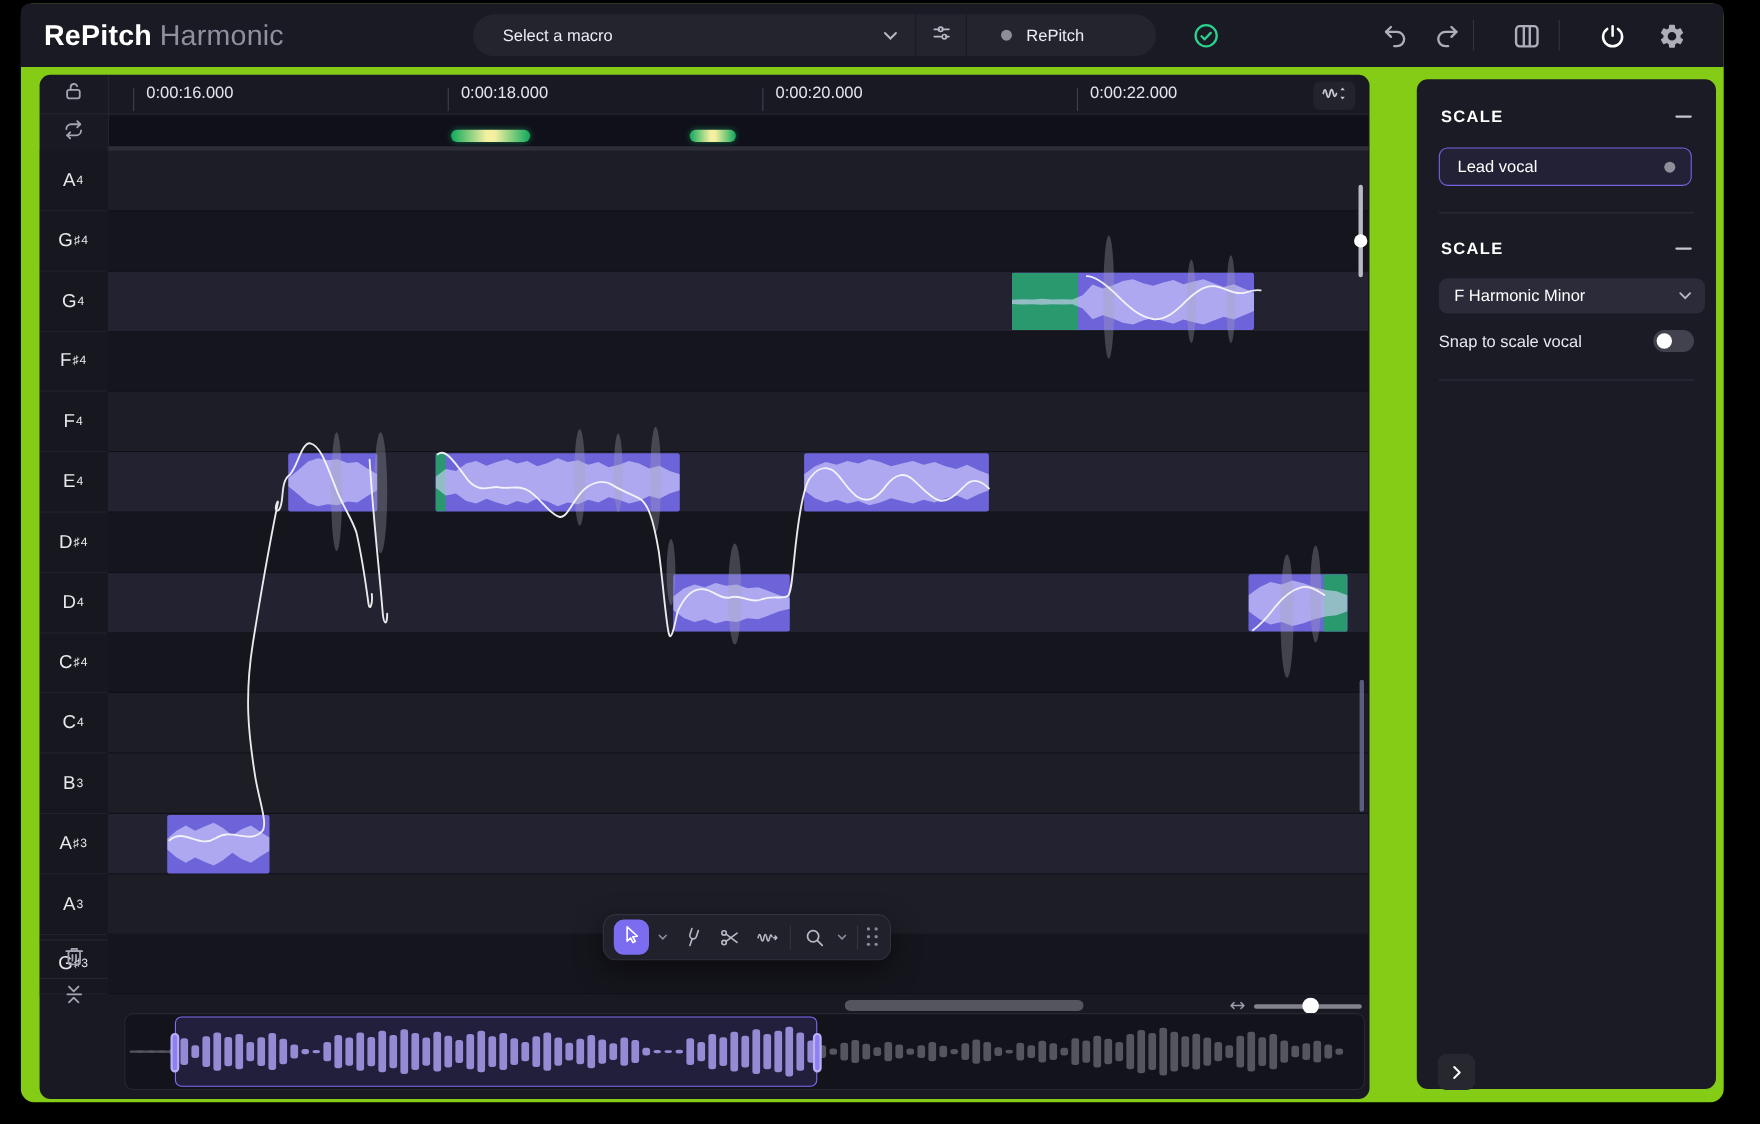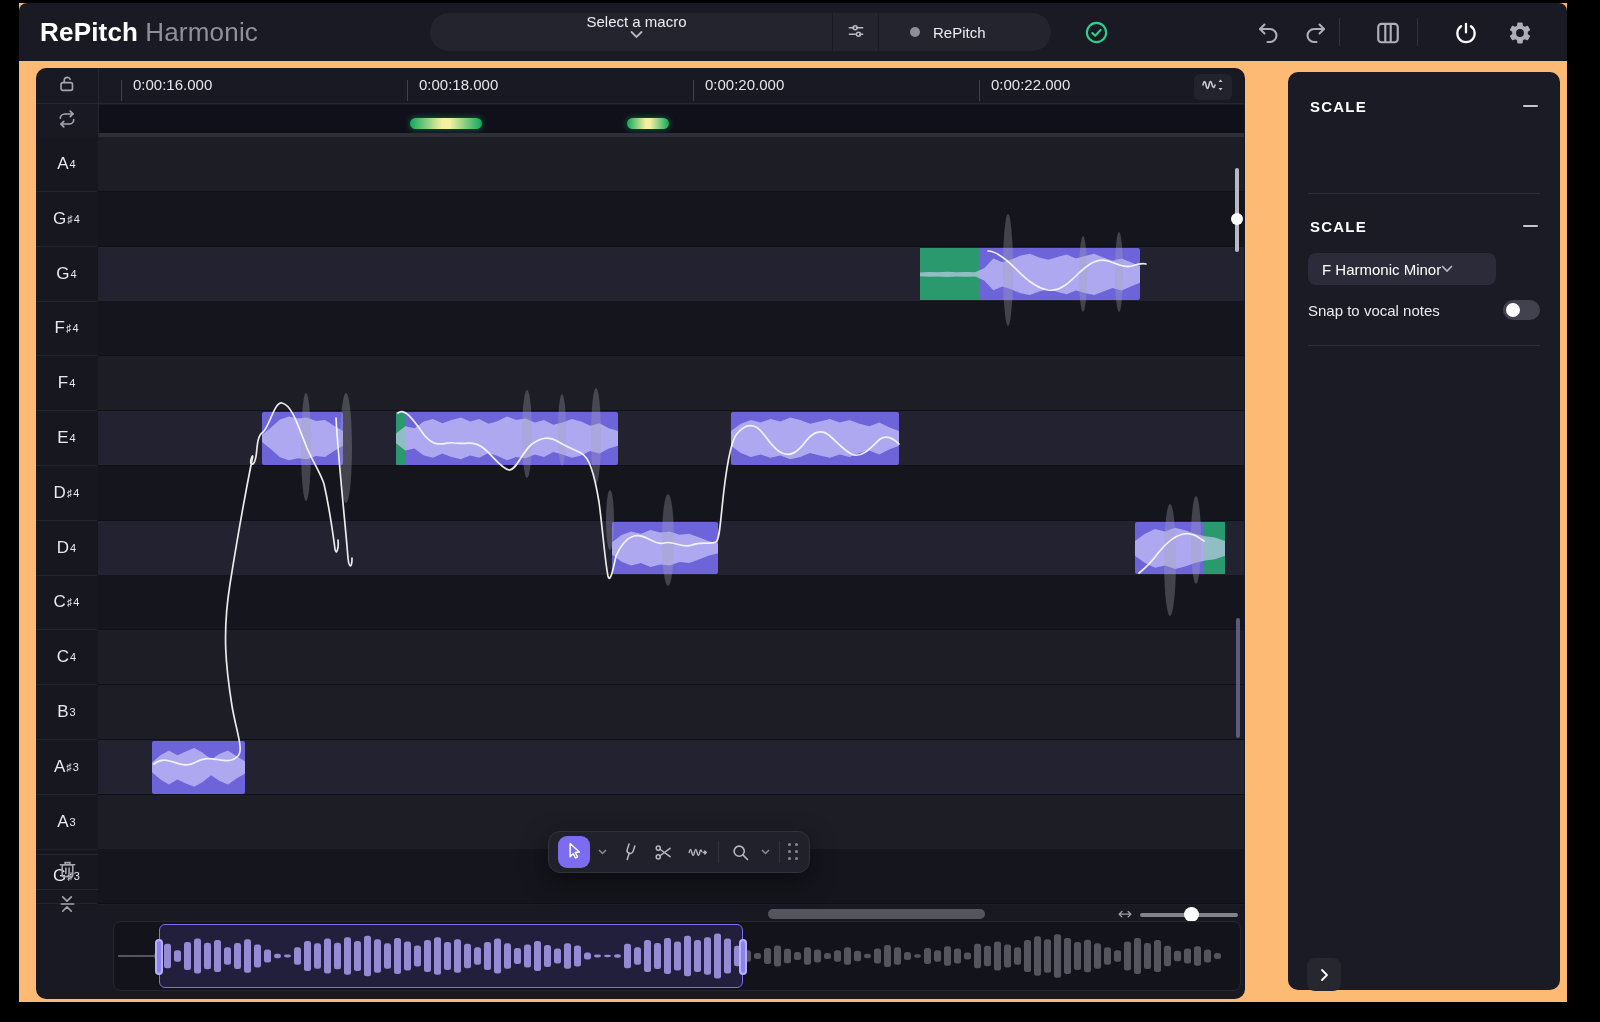--- a/index.html
+++ b/index.html
@@ -1,27 +1,27 @@
 <!DOCTYPE html>
 <html><head>
 <meta charset="utf-8">
 <style>
   html,body{margin:0;padding:0;background:#000;width:1600px;height:1022px;overflow:hidden;
     font-family:"Liberation Sans",sans-serif;-webkit-font-smoothing:antialiased;}
   *{box-sizing:border-box;}
-  #app{position:absolute;left:19px;top:3px;width:1548px;height:999px;background:#fdba74;border-radius:0;}
+  #app{position:absolute;left:19px;top:3px;width:1548px;height:999px;background:#84cc16;border-radius:12px;}
 
   
   #topbar{position:absolute;left:0;top:0;width:100%;height:58px;background:#1a1a25;border-radius:8px 8px 0 0;}
   .brand{position:absolute;left:21px;top:0;height:58px;display:flex;align-items:center;font-size:26px;letter-spacing:.2px;}
   .brand .b1{color:#fff;font-weight:700;}
   .brand .b2{color:#8f8f9e;font-weight:400;margin-left:7px;}
   .macro-group{position:absolute;left:411px;top:10px;height:38px;display:flex;gap:1px;}
   .seg{background:#24242f;display:flex;align-items:center;color:#ececf2;font-size:15px;}
-  .seg.macro{width:402px;border-radius:19px 0 0 19px;padding:0 16px 0 27px;flex-direction:column;}
+  .seg.macro{width:402px;border-radius:19px 0 0 19px;padding:0 16px 0 27px;justify-content:space-between;}
   .seg.msettings{width:45px;justify-content:center;}
   .seg.capture{width:172px;border-radius:0 19px 19px 0;padding-left:31px;gap:13px;}
   .cap-dot{width:10px;height:10px;border-radius:50%;background:#8e8e98;}
   .tb-ic{position:absolute;top:17px;width:26px;height:26px;color:#aeaeb9;}
   .tb-ic svg{width:100%;height:100%;}
   .tb-sep{position:absolute;top:15px;width:1px;height:28px;background:#32323d;}
 
   
   #editor{position:absolute;left:17px;top:65px;width:1209px;height:931px;background:#191923;border-radius:10px;overflow:hidden;}
   #gutter-line{position:absolute;left:62px;top:0;width:1px;height:837px;background:#262631;}
@@ -83,22 +83,22 @@
   .gcell.bottom svg{width:23px;height:23px;}
 
   
   #sidebar{position:absolute;left:1269px;top:69px;width:272px;height:918px;background:#1b1b25;border-radius:10px;}
   .sb-header{position:absolute;left:22px;color:#fff;font-size:15px;font-weight:700;letter-spacing:1.2px;}
   .sb-minus{position:absolute;right:22px;width:15px;height:2px;background:#c6c6d0;border-radius:1px;}
   #track-item{position:absolute;left:20px;top:62px;width:230px;height:35px;background:#232136;border:1.5px solid #7265e0;
     border-radius:8px;display:flex;align-items:center;padding:0 14px 0 16px;color:#fff;font-size:15px;justify-content:space-between;}
   .track-dot{width:10px;height:10px;border-radius:50%;background:#8f8f9a;}
   .sb-divider{position:absolute;left:20px;width:232px;height:1px;background:#2e2e3a;}
-  #scale-select{position:absolute;left:20px;top:181px;width:188px;height:32px;background:#2b2b3a;border-radius:8px;
-    display:flex;align-items:center;padding:0 12px 0 14px;color:#fff;font-size:15px;}
+  #scale-select{position:absolute;left:20px;top:181px;width:242px;height:32px;background:#2b2b3a;border-radius:8px;
+    display:flex;align-items:center;justify-content:space-between;padding:0 12px 0 14px;color:#fff;font-size:15px;}
   #snap-row{position:absolute;left:20px;top:228px;width:232px;display:flex;align-items:center;justify-content:space-between;color:#e8e8ee;font-size:15px;}
   .toggle{width:37px;height:20px;border-radius:10px;background:#42424e;position:relative;}
   .toggle .knob{position:absolute;left:3px;top:3px;width:14px;height:14px;border-radius:50%;background:#fff;}
   #expand-btn{position:absolute;left:19px;top:886px;width:34px;height:33px;background:#27272f;border-radius:8px;
     display:flex;align-items:center;justify-content:center;color:#fff;}
   #expand-btn svg{width:16px;height:16px;}
   .chev{color:#b9b9c4;display:flex;}
 </style>
 </head>
 <body>
@@ -559,37 +559,41 @@
             <path d="M7 19l4.5-4.5L16 19"></path>
         </svg>
       </span>
     </div>
   </div>
 
   <div id="sidebar">
     <div class="sb-header" style="top:26px">SCALE</div>
     <div class="sb-minus" style="top:33px"></div>
 
+    <div id="track-item">
+      <span>Lead vocal</span>
+      <span class="track-dot"></span>
+    </div>
 
     <div class="sb-divider" style="top:121px"></div>
 
     <div class="sb-header" style="top:146px">SCALE</div>
     <div class="sb-minus" style="top:153px"></div>
 
     <div id="scale-select">
       <span>F Harmonic Minor</span>
       <span class="chev">
         <svg width="12" height="8" viewBox="0 0 12 8" fill="none" stroke="currentColor" stroke-width="1.7" stroke-linecap="round">
             <path d="M1.5 1.5l4.5 4.5 4.5-4.5"></path>
           </svg>
       </span>
     </div>
 
     <div id="snap-row">
-      <span>Snap to vocal notes</span>
+      <span>Snap to scale vocal</span>
       <span class="toggle" id="snap-toggle">
           <span class="knob"></span>
         </span>
     </div>
 
     <div class="sb-divider" style="top:273px"></div>
 
     <div id="expand-btn">
       <svg viewBox="0 0 16 16" fill="none" stroke="currentColor" stroke-width="1.8" stroke-linecap="round" stroke-linejoin="round">
           <path d="M6 3l5 5-5 5"></path>

